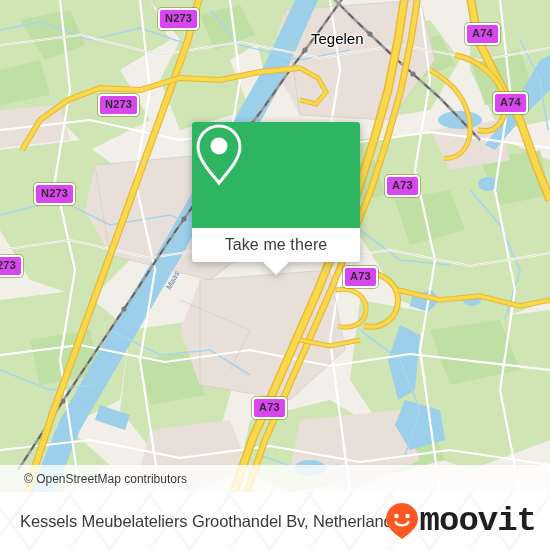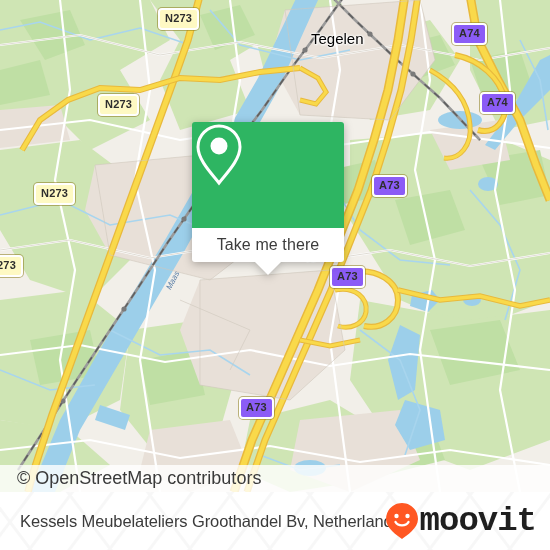--- a/index.html
+++ b/index.html
@@ -4,49 +4,49 @@
 <style>
   html,body{margin:0;padding:0;background:#fff;}
   body{width:550px;height:550px;overflow:hidden;font-family:"Liberation Sans",sans-serif;}
   .app{position:relative;width:550px;height:550px;overflow:hidden;background:#fff;}
 
   
   .map{position:absolute;left:0;top:0;width:550px;height:492px;overflow:hidden;background:#eef4e4;}
   .map svg{position:absolute;left:0;top:0;display:block;}
 
   
-  .shield{position:absolute;background:#fef9c3;border:2px solid #ffffff;border-radius:4px;
+  .shield{position:absolute;background:#d946ef;border:2px solid #ffffff;border-radius:4px;
           color:#2e2e2e;font-size:11px;font-weight:bold;line-height:1;
           padding:3px 5px 4px 5px;letter-spacing:.2px;
           box-shadow:0 0 0 1px rgba(140,125,30,.55);
           font-family:"Liberation Sans",sans-serif;white-space:nowrap;}
-  .shield.motorway{background:#8b5cf6;}
+  .shield.motorway{background:#d946ef;margin-left:13px;}
 
   
   .place{position:absolute;color:#000000;font-size:15px;font-family:"Liberation Sans",sans-serif;
          text-shadow:0 0 3px #fff,0 0 3px #fff,0 0 2px #fff,1px 1px 2px #fff;white-space:nowrap;}
   .water-label{position:absolute;color:#5a7fa8;font-size:8px;font-style:italic;white-space:nowrap;}
 
   
-  .card{position:absolute;left:192px;top:122px;width:152px;
+  .card{position:absolute;left:192px;top:122px;width:168px;
         filter:drop-shadow(0 2px 4px rgba(0,0,0,.28));}
   .card-top{height:106px;background:#2eb562;border-radius:3px 3px 0 0;
             display:flex;align-items:center;justify-content:center;}
   .card-bot{height:34px;background:#ffffff;border-radius:0 0 3px 3px;
             display:flex;align-items:center;justify-content:center;position:relative;}
   .card-bot-label{color:#3c3c3c;font-size:16px;font-family:"Liberation Sans",sans-serif;
                   letter-spacing:.1px;}
   .card-tail{position:absolute;left:50%;bottom:-13px;transform:translateX(-50%);
              width:0;height:0;border-left:14px solid transparent;border-right:14px solid transparent;
              border-top:14px solid #ffffff;}
 
   
   .attrib{position:absolute;left:0;top:465px;width:550px;height:27px;
           background:rgba(255,255,255,.80);display:flex;align-items:center;}
-  .attrib span{padding-left:17px;color:#3a3a3a;font-size:18px;
+  .attrib span{padding-left:24px;color:#3a3a3a;font-size:12px;
                font-family:"Liberation Sans",sans-serif;}
 
   
   .footer{position:absolute;left:0;top:492px;width:550px;height:58px;background:#ffffff;
           display:flex;align-items:center;overflow:hidden;}
   .footer-watermark{position:absolute;left:0;top:0;width:550px;height:58px;opacity:.5;}
   .footer-title{position:relative;padding-left:20px;color:#3b3b3b;font-size:16.5px;
                 font-family:"Liberation Sans",sans-serif;white-space:nowrap;letter-spacing:-.1px;}
   .logo{position:absolute;right:14px;top:50%;transform:translateY(-50%);
         display:flex;align-items:center;}

